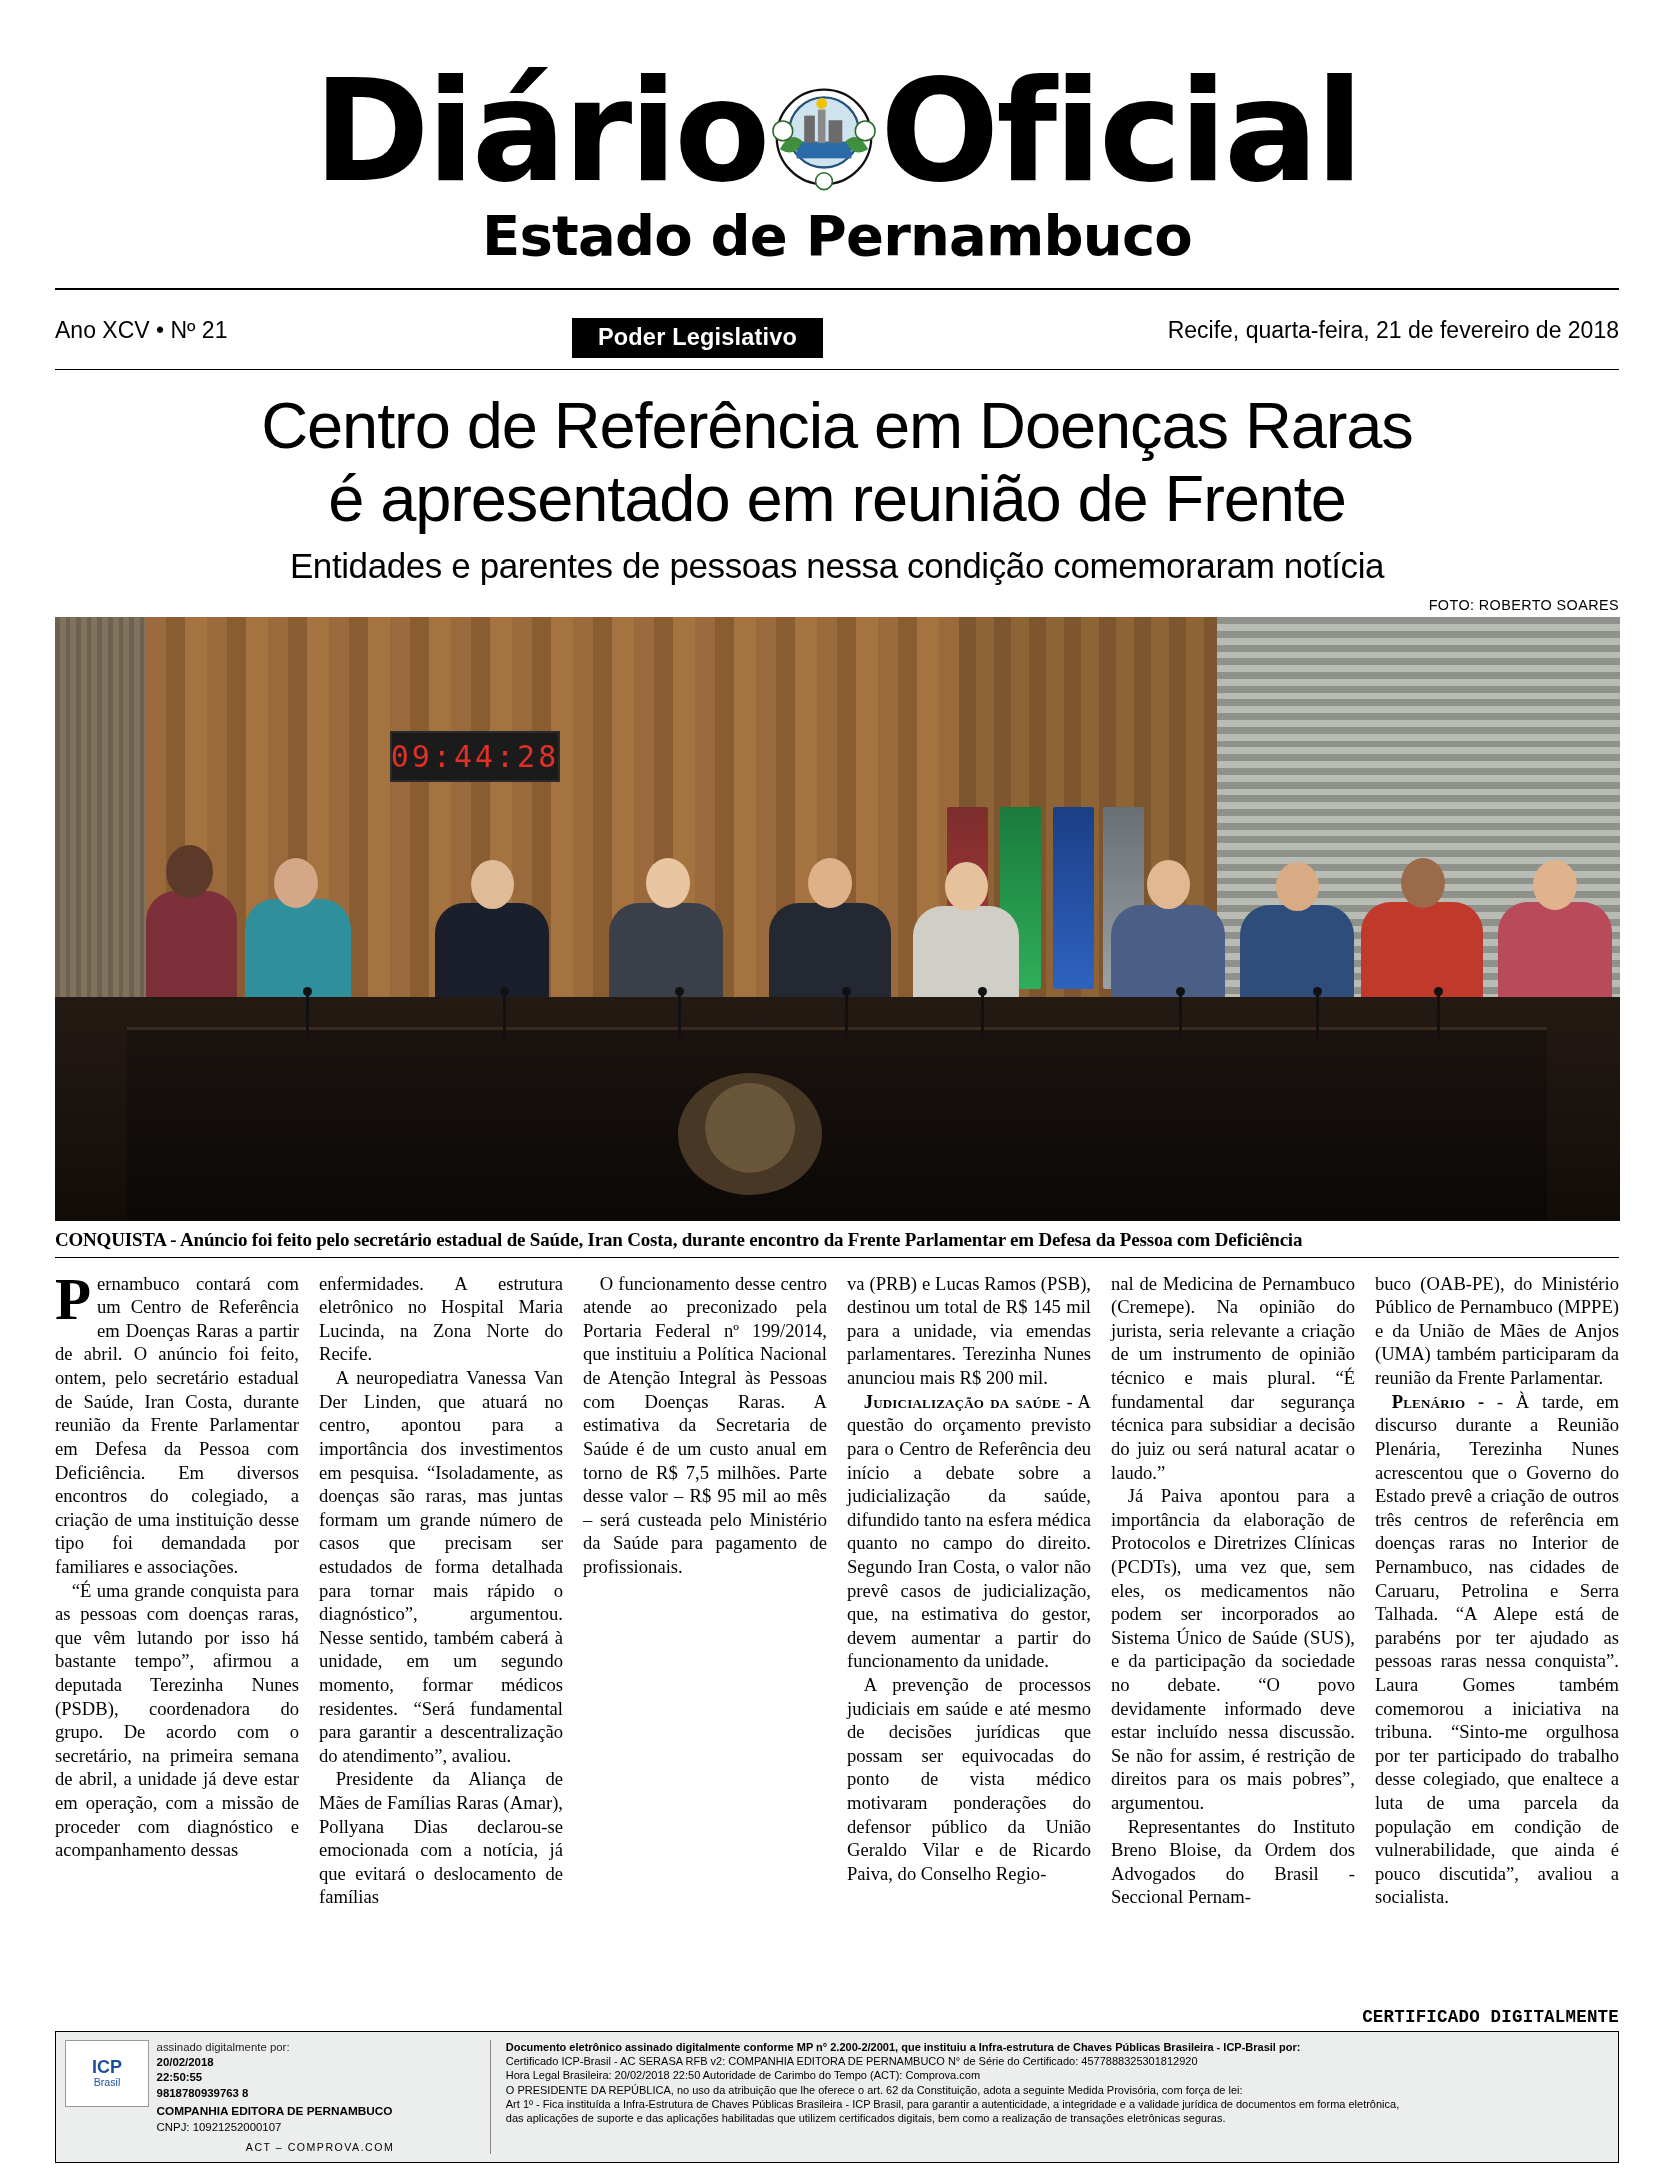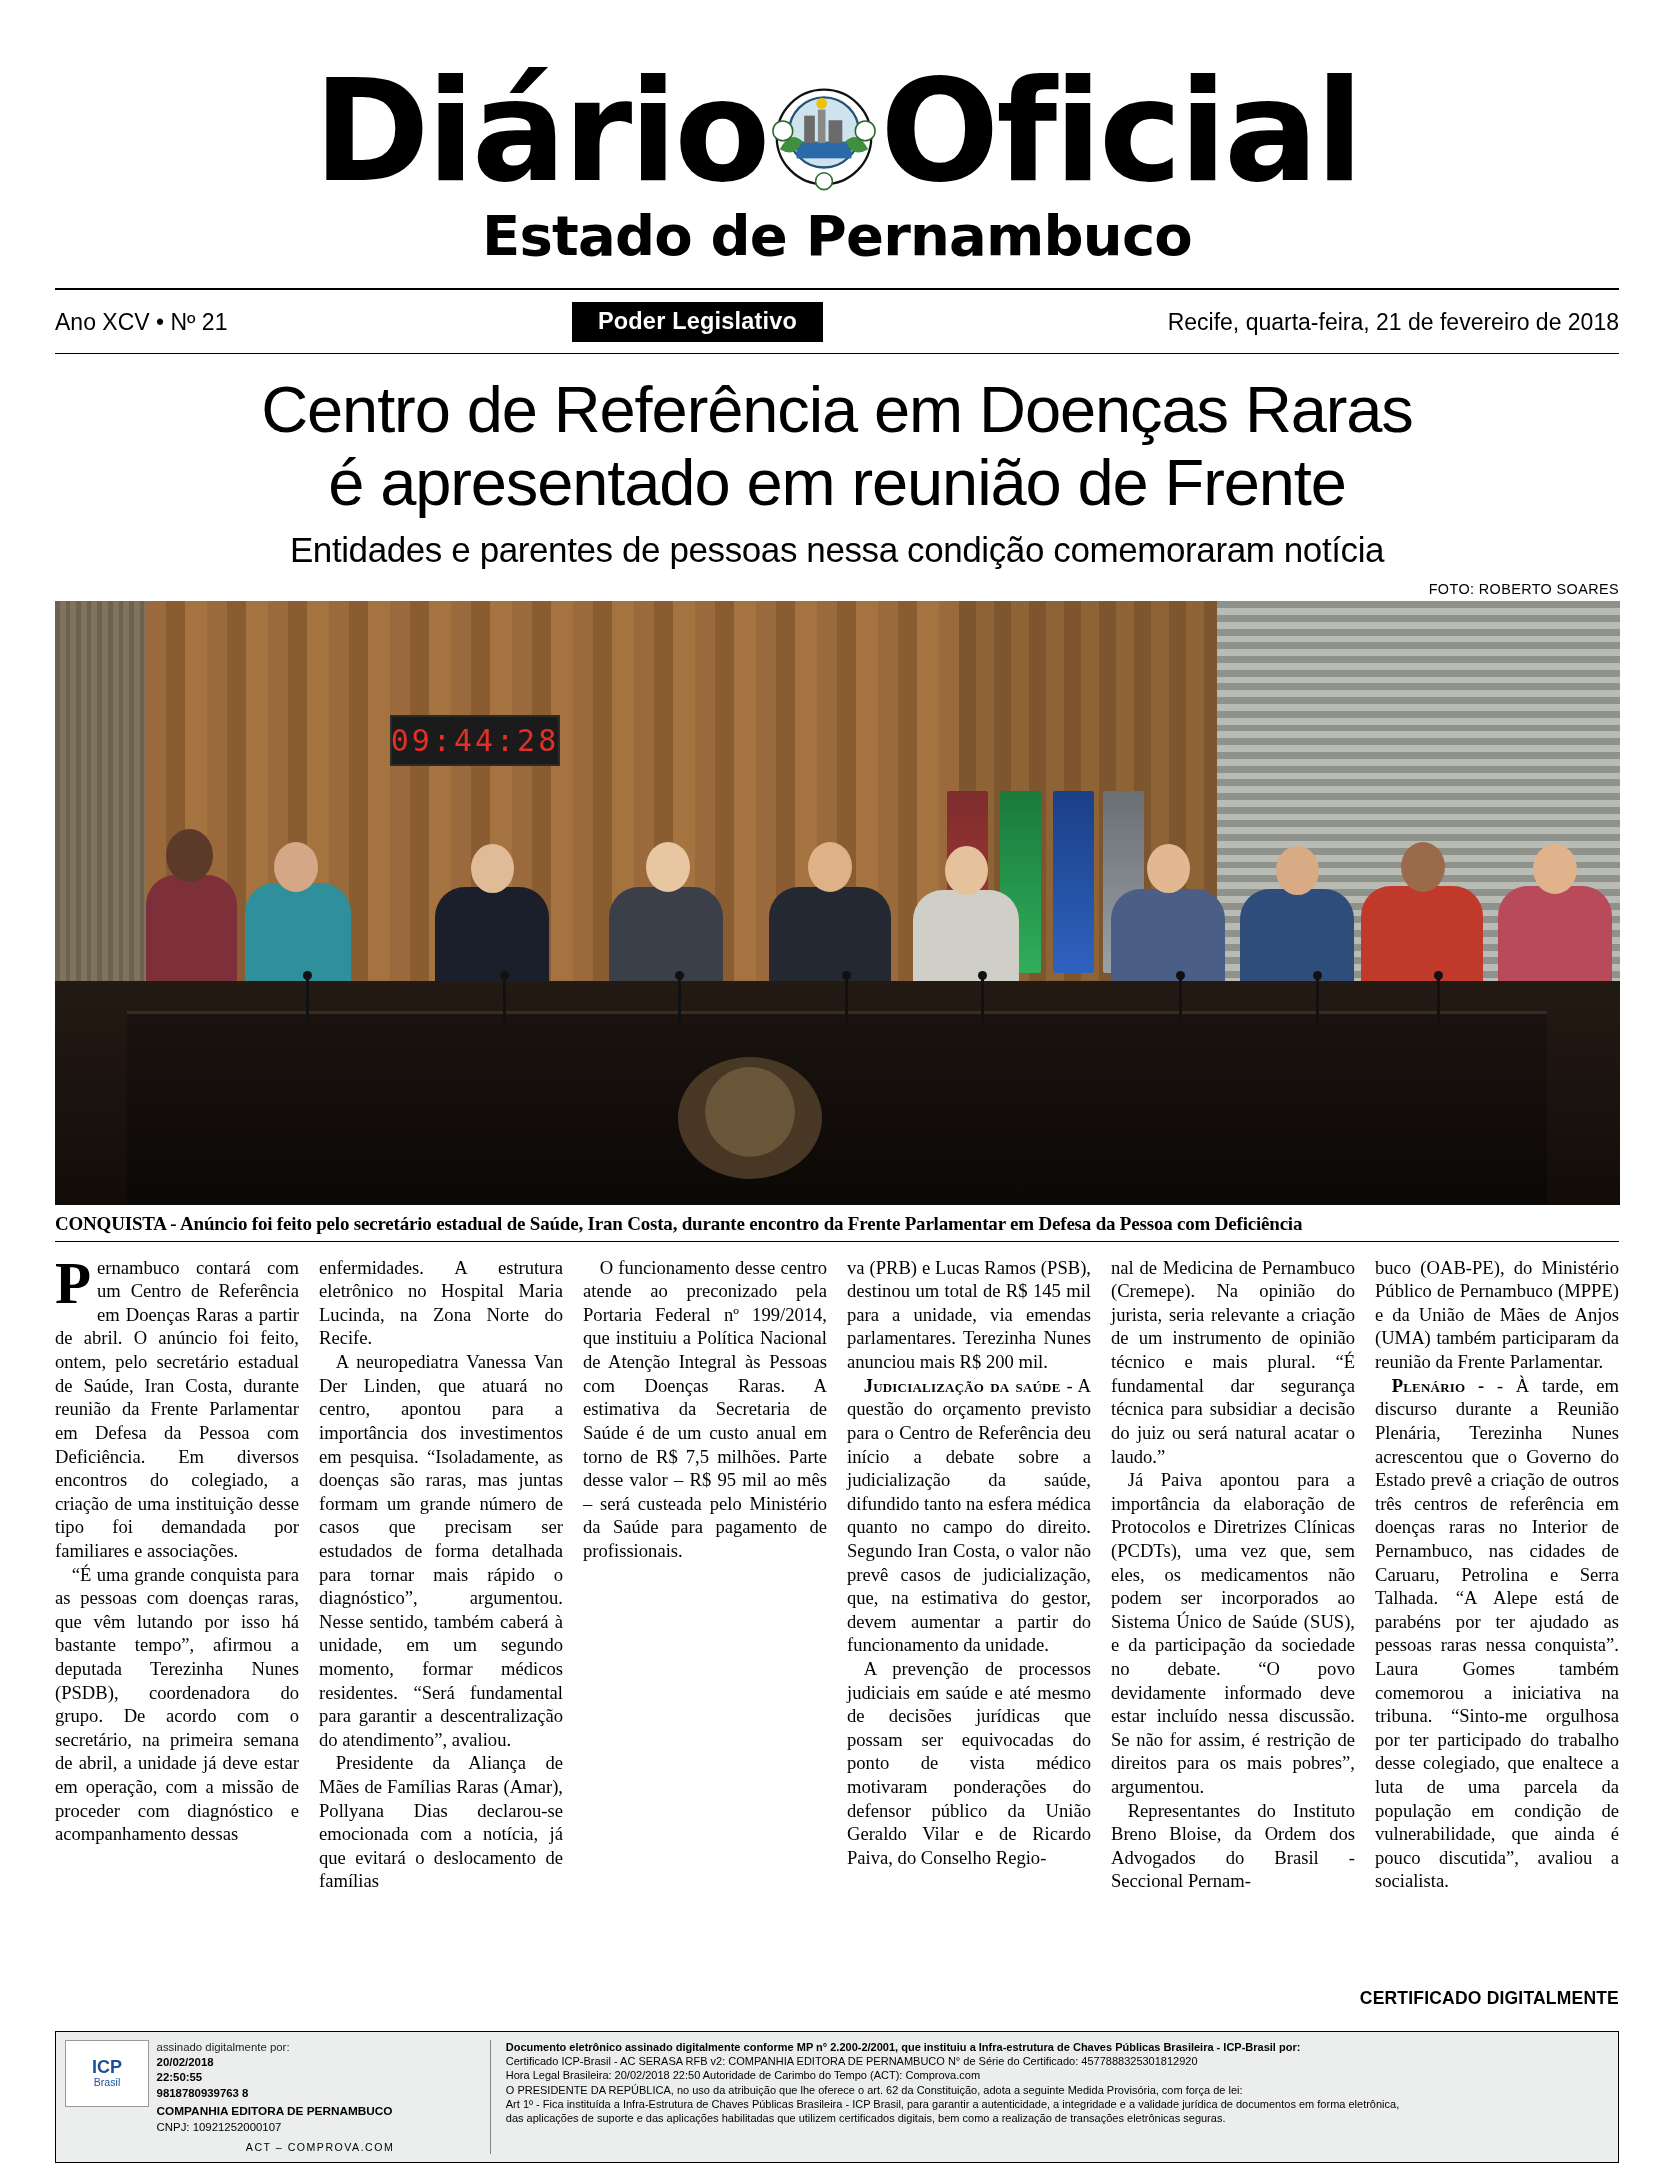--- a/index.html
+++ b/index.html
@@ -69,20 +69,21 @@
     font-size: 23px;
     padding: 12px 0 10.6px 0;
   }
   .infobar .center-box {
     background: #000;
     color: #fff;
     font-weight: bold;
     font-size: 23.5px;
     padding: 6px 26px 7.6px 26px;
     letter-spacing: 0.2px;
+    margin-top: 16px;
   }
   .rule-thin {
     border-top: 1.5px solid #000;
   }
 
   
   .headline {
     text-align: center;
     font-family: "Liberation Sans", sans-serif;
     font-weight: normal;
@@ -222,24 +223,24 @@
 
   
   .cert-wrap {
     position: absolute;
     left: 55px;
     right: 55px;
     bottom: 20px;
   }
   .cert-title {
     text-align: right;
-    font-family: Liberation Sans, sans-serif;
+    font-family: Liberation Mono, monospace;
     font-weight: bold;
     font-size: 17.5px;
-    padding-bottom: 22px;
+    padding-bottom: 4px;
     letter-spacing: 0.2px;
     margin-top: 12px;
   }
   .cert-box {
     border: 1.5px solid #000;
     background: #eceded;
     display: flex;
     padding: 7.6px 9px;
     gap: 7.6px;
   }

